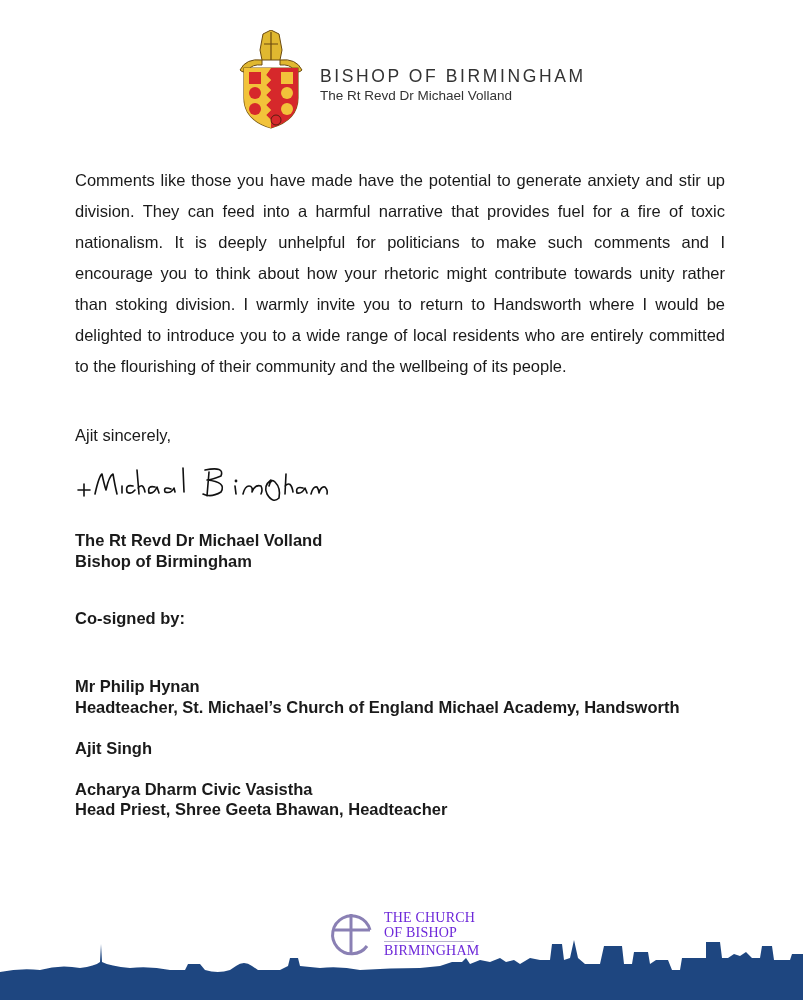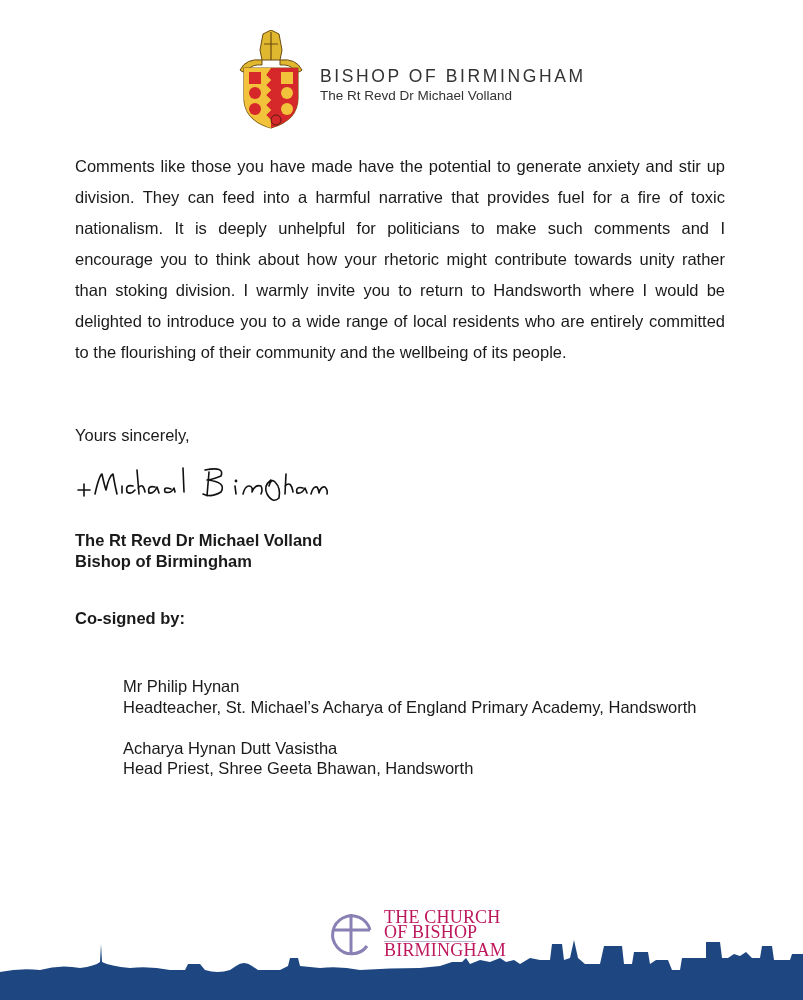--- a/index.html
+++ b/index.html
@@ -3,32 +3,32 @@
 <meta charset="utf-8">
 <style>
   html, body { margin: 0; padding: 0; background: #ffffff; }
   body { width: 803px; height: 1000px; position: relative; overflow: hidden;
          font-family: "Liberation Sans", "DejaVu Sans", sans-serif; color: #1a1a1a; }
   .header { position: absolute; left: 236px; top: 30px; width: 400px; height: 100px; }
   .crest { position: absolute; left: 0; top: 0; width: 70px; height: 100px; }
   .header-text { position: absolute; left: 84px; top: 36px; }
   .header-title { font-size: 17.5px; letter-spacing: 2.6px; color: #333; line-height: 20px; white-space: nowrap; }
   .header-sub { font-size: 13.5px; color: #333; margin-top: 2px; white-space: nowrap; }
-  .body-text { position: absolute; left: 75px; top: 151px; width: 650px; font-size: 16.5px;
+  .body-text { position: absolute; left: 75px; top: 165px; width: 650px; font-size: 16.5px;
                line-height: 31px; text-align: justify; color: #1a1a1a; }
   .closing { position: absolute; left: 75px; top: 426px; font-size: 16.5px; }
   .signature { position: absolute; left: 75px; top: 462px; width: 260px; height: 45px; }
   .signer { position: absolute; left: 75px; top: 530px; font-size: 16.5px; font-weight: bold; line-height: 21px; }
   .cosigned { position: absolute; left: 75px; top: 608px; font-size: 16.5px; font-weight: bold; line-height: 21px; }
-  .cosigners { position: absolute; left: 75px; top: 676px; font-size: 16.5px; font-weight: normal; line-height: 20.5px; margin-left: 48px; }
+  .cosigners { position: absolute; left: 75px; top: 676px; font-size: 16.5px; font-weight: bold; line-height: 20.5px; }
   .cosigner { margin-bottom: 20.5px; }
   .footer-logo { position: absolute; left: 327px; top: 908px; width: 160px; height: 58px; }
   .coe-mark { position: absolute; left: 0; top: 0; width: 50px; height: 50px; }
   .coe-text { position: absolute; left: 57px; top: 2px; font-family: "Liberation Serif", serif;
-              color: #be185d; font-size: 18px; line-height: 15px; letter-spacing: 0.2px; }
+              color: #6d28d9; font-size: 14px; line-height: 15px; letter-spacing: 0.2px; }
   .coe-text .rule { border-top: 1px solid #b8b2cf; margin: 1px 0 1px 0; width: 90px; }
   .skyline { position: absolute; left: 0; top: 930px; width: 803px; height: 70px; }
 </style>
 </head>
 <body>
 
 <div class="header">
   <svg class="crest" viewBox="0 0 70 100">
 
     <path d="M27 4 L35 0 L43 4 L46 20 L44 30 L26 30 L24 20 Z" fill="#e0b830" stroke="#6b4a10" stroke-width="1"></path>
@@ -51,21 +51,21 @@
     <circle cx="40" cy="90" r="5" fill="#d6282b" stroke="#3a1a0a" stroke-width="0.8"></circle>
   </svg>
   <div class="header-text">
     <div class="header-title">BISHOP OF BIRMINGHAM</div>
     <div class="header-sub">The Rt Revd Dr Michael Volland</div>
   </div>
 </div>
 
 <div class="body-text">Comments like those you have made have the potential to generate anxiety and stir up division. They can feed into a harmful narrative that provides fuel for a fire of toxic nationalism. It is deeply unhelpful for politicians to make such comments and I encourage you to think about how your rhetoric might contribute towards unity rather than stoking division. I warmly invite you to return to Handsworth where I would be delighted to introduce you to a wide range of local residents who are entirely committed to the flourishing of their community and the wellbeing of its people.</div>
 
-<div class="closing">Yours sincerely,</div>
+<div class="closing">Ajit sincerely,</div>
 
 <svg class="signature" viewBox="0 0 260 45">
   <title>+Michael Birmingham</title>
   <g fill="none" stroke="#111" stroke-width="1.6" stroke-linecap="round" stroke-linejoin="round">
     <path d="M3 28 L15 28 M9 22 L9 34"></path>
     <path d="M20 32 Q24 14 27 12 Q29 22 31 28 Q34 14 38 12 Q40 24 42 32"></path>
     <path d="M47 24 L47 31"></path>
     <path d="M58 24 Q50 22 52 30 Q56 33 60 28"></path>
     <path d="M62 8 L64 32 M63 26 Q68 20 70 30"></path>
     <path d="M80 25 Q72 23 74 31 Q79 32 82 25 L84 31"></path>
@@ -85,27 +85,28 @@
 <div class="signer">
   <div>The Rt Revd Dr Michael Volland</div>
   <div>Bishop of Birmingham</div>
 </div>
 
 <div class="cosigned">Co-signed by:</div>
 
 <div class="cosigners">
   <div class="cosigner">
     <div>Mr Philip Hynan</div>
-    <div>Headteacher, St. Michael’s Acharya of England Primary Academy, Handsworth</div>
+    <div>Headteacher, St. Michael’s Church of England Michael Academy, Handsworth</div>
   </div>
   <div class="cosigner">
+    <div>Ajit Singh</div>
   </div>
   <div class="cosigner">
-    <div>Acharya Hynan Dutt Vasistha</div>
-    <div>Head Priest, Shree Geeta Bhawan, Handsworth</div>
+    <div>Acharya Dharm Civic Vasistha</div>
+    <div>Head Priest, Shree Geeta Bhawan, Headteacher</div>
   </div>
 </div>
 
 <svg class="skyline" viewBox="0 0 803 70" preserveAspectRatio="none">
   <path fill="#1e4680" d="
     M0 42 Q20 38 40 40 Q60 34 80 38 Q95 36 100 32 L101 14 L102 32 Q110 36 130 38 Q150 36 170 40
     L185 40 L188 34 L200 34 L205 40 Q218 44 230 40 L236 36 Q244 30 252 36 L258 40 L280 40 L288 36
     L290 28 L298 28 L300 36 L320 38 Q340 36 360 40 Q390 38 420 38 L440 36 L452 32 L462 32 L466 28 L470 34 L480 30
     L490 32 L500 28 L506 32 L514 30 L520 34 L530 28 L540 30 L550 30 L552 14 L562 14 L564 30 L570 28 L574 10 L578 28
     L585 34 L600 34 L604 16 L622 16 L624 34 L632 34 L634 22 L648 22 L650 34 L656 30 L668 30 L672 40 L680 40 L682 28

